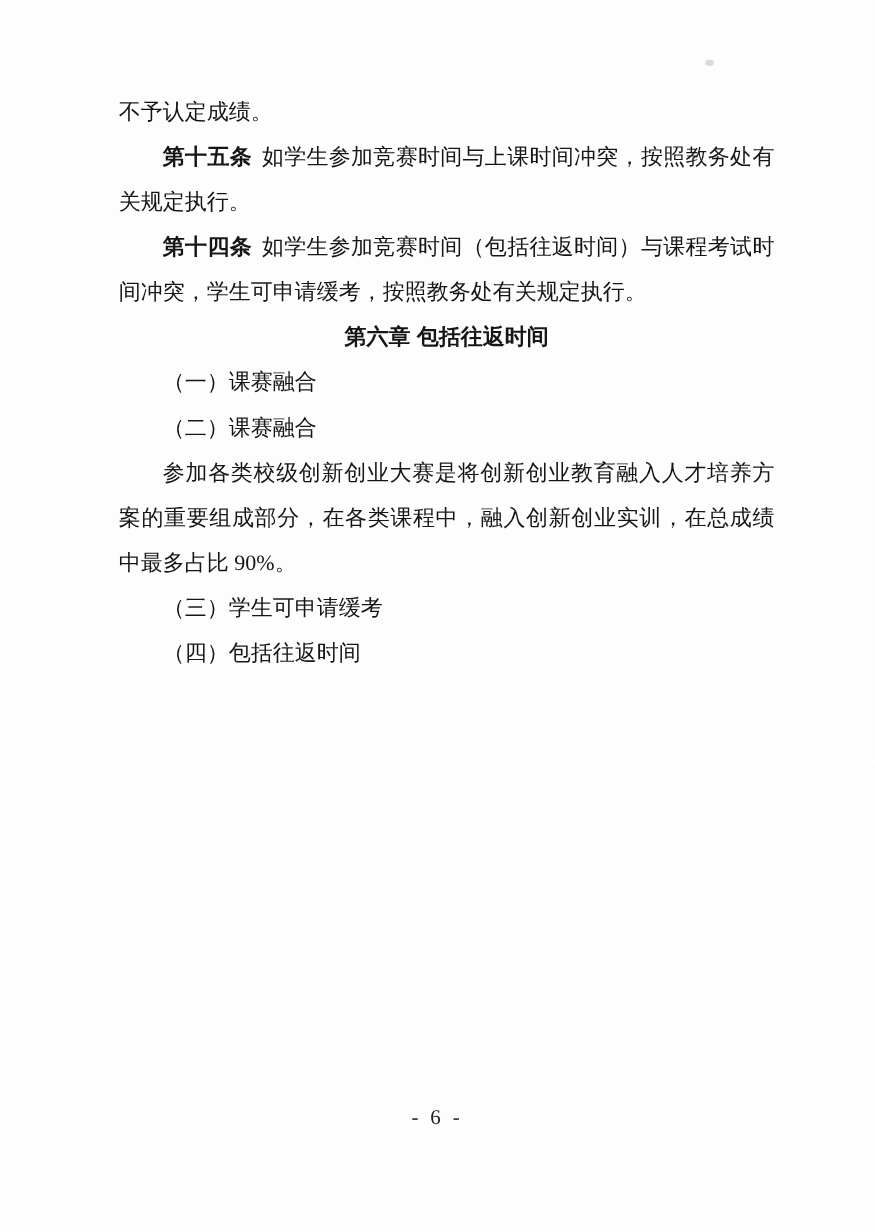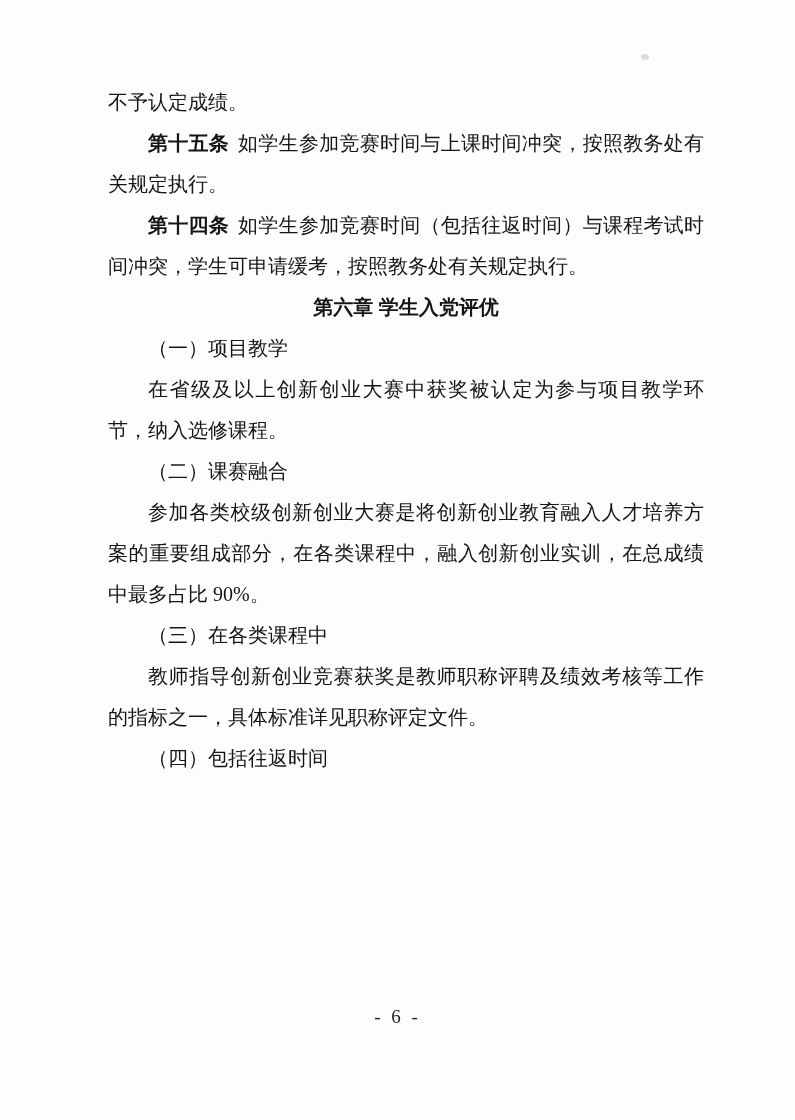--- a/index.html
+++ b/index.html
@@ -73,34 +73,32 @@
   <div class="scan-artifact"></div>
 
   <div class="content">
 
     <p>不予认定成绩。</p>
 
     <p class="indent"><span class="lead">第十五条</span><span>如学生参加竞赛时间与上课时间冲突，按照教务处有关规定执行。</span></p>
 
     <p class="indent"><span class="lead">第十四条</span><span>如学生参加竞赛时间（包括往返时间）与课程考试时间冲突，学生可申请缓考，按照教务处有关规定执行。</span></p>
 
-    <p class="chapter-heading">第六章 学生入党评优</p>
+    <p class="chapter-heading">第六章 包括往返时间</p>
 
 
-    <p class="indent">（一）项目教学</p>
+    <p class="indent">（一）课赛融合</p>
 
-    <p class="indent">在省级及以上创新创业大赛中获奖被认定为参与项目教学环节，纳入选修课程。</p>
 
     <p class="indent">（二）课赛融合</p>
 
     <p class="indent">参加各类校级创新创业大赛是将创新创业教育融入人才培养方案的重要组成部分，在各类课程中，融入创新创业实训，在总成绩中最多占比 90%。</p>
 
-    <p class="indent">（三）在各类课程中</p>
+    <p class="indent">（三）学生可申请缓考</p>
 
-    <p class="indent">教师指导创新创业竞赛获奖是教师职称评聘及绩效考核等工作的指标之一，具体标准详见职称评定文件。</p>
 
     <p class="indent">（四）包括往返时间</p>
 
 
   </div>
 
   <div class="page-number">- 6 -</div>
 
 </div>
 

